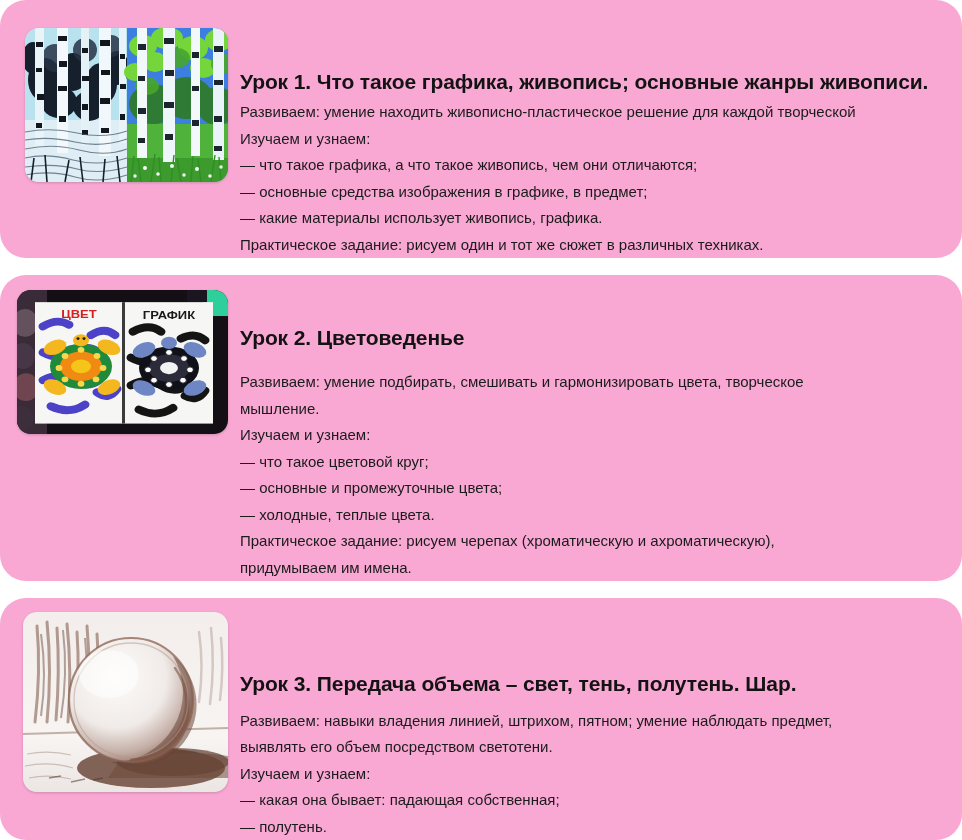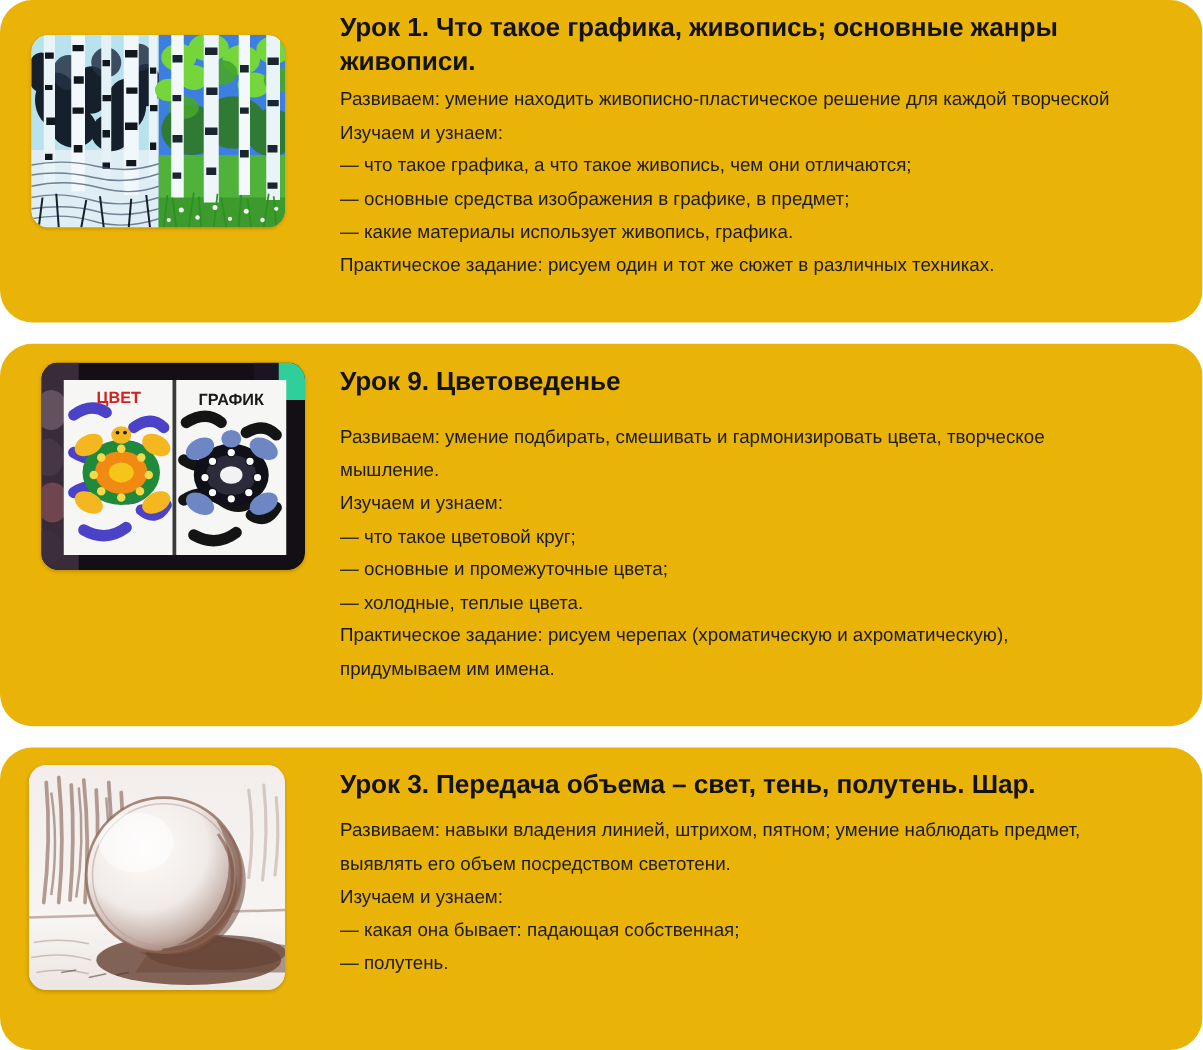--- a/index.html
+++ b/index.html
@@ -17,48 +17,47 @@
   }
 
   .page {
     width: 962px;
     position: relative;
   }
 
   
   .lesson {
     position: relative;
-    background: #eab308;
+    background: #f9a8d4;
     border-radius: 26px;
     display: flex;
-    align-items: flex-start;
+    align-items: flex-end;
     box-sizing: border-box;
     overflow: hidden;
-    gap: 32px;
   }
   .lesson + .lesson { margin-top: 17px; }
 
   .lesson-1 { height: 258px; padding: 0; }
   .lesson-2 { height: 306px; }
   .lesson-3 { height: 242px; }
 
   
   .media-col {
     flex: 0 0 240px;
     position: relative;
     height: 100%;
   }
   .thumb {
     position: absolute;
     border-radius: 14px;
     overflow: hidden;
     box-shadow: 0 1px 3px rgba(0,0,0,.18);
   }
   .thumb-1 { left: 25px; top: 28px;  width: 203px; height: 154px; }
-  .thumb-2 { left: 33px; top: 15px;  width: 211px; height: 166px; }
+  .thumb-2 { left: 17px; top: 15px;  width: 211px; height: 144px; }
   .thumb-3 { left: 23px; top: 14px;  width: 205px; height: 180px; }
 
   .thumb svg { display: block; width: 100%; height: 100%; }
 
   
   .text-col {
     flex: 1 1 auto;
     padding: 0 14px 0 0;
     box-sizing: border-box;
   }
@@ -353,21 +352,21 @@
                 <ellipse cx="152" cy="61" rx="8" ry="7"></ellipse>
               </g>
               <text x="152" y="34" font-family="Liberation Sans, sans-serif" font-size="13" font-weight="bold" text-anchor="middle" fill="#1a1a1a">ГРАФИК</text>
             </g>
           </g>
         </svg>
       </div>
     </div>
 
     <div class="text-col">
-      <h2 class="lesson-title">Урок 9. Цветоведенье</h2>
+      <h2 class="lesson-title">Урок 2. Цветоведенье</h2>
       <p class="line wrap">Развиваем: умение подбирать, смешивать и гармонизировать цвета, творческое</p>
       <p class="line">мышление.</p>
       <p class="line">Изучаем и узнаем:</p>
       <p class="line">— что такое цветовой круг;</p>
       <p class="line">— основные и промежуточные цвета;</p>
       <p class="line">— холодные, теплые цвета.</p>
       <p class="line">Практическое задание: рисуем черепах (хроматическую и ахроматическую),</p>
       <p class="line">придумываем им имена.</p>
     </div>
   </section>

